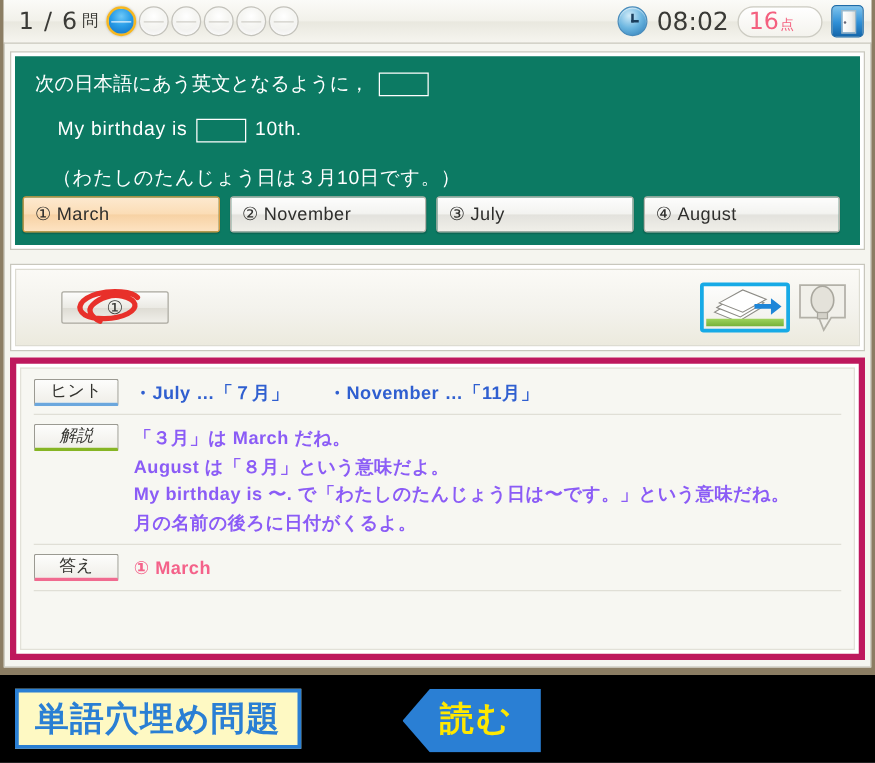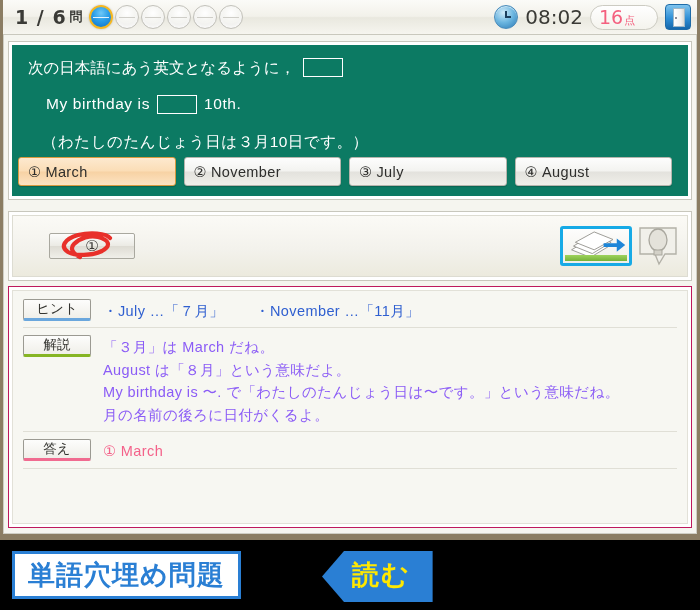--- a/index.html
+++ b/index.html
@@ -51,21 +51,20 @@
     border-bottom: 1px solid #c9c8bd;
     box-sizing: border-box;
     display: flex;
     align-items: center;
   }
   .sb-left {
     display: flex;
     align-items: center;
     padding-left: 12px;
     flex: 0 0 auto;
-    font-weight: bold;
   }
   .qcount {
     font-size: 19px;
     color: #3a3a36;
     letter-spacing: 1px;
     font-family: "DejaVu Sans", sans-serif;
   }
   .qcount-unit {
     font-size: 13px;
     color: #3a3a36;
@@ -353,21 +352,21 @@
     position: relative;
   }
 
   
   .explain-wrap {
     position: absolute;
     left: 8px; top: 286px;
     width: 684px;
     height: 242px;
     background: #ffffff;
-    border: 1px solid #be185d;
+    border: 5px solid #be185d;
     box-sizing: border-box;
     padding: 3px;
   }
   .explain {
     width: 100%; height: 100%;
     background: #f7f7f2;
     border: 1px solid #e2e1d8;
     box-sizing: border-box;
     padding: 8px 10px 0 10px;
   }
@@ -385,24 +384,24 @@
     border-radius: 2px;
     display: flex;
     align-items: center;
     justify-content: center;
     font-size: 13.5px;
     color: #33332f;
     box-sizing: border-box;
     margin-right: 12px;
   }
   .tag.hint   { border-bottom: 3px solid #6ba7dd; }
-  .tag.kaisetsu { border-bottom: 3px solid #86b524; }
+  .tag.kaisetsu { border-bottom: 3px solid #86b524; font-style: italic; }
   .tag.kotae  { border-bottom: 3px solid #f06b90; }
 
-  .exp-text { padding-top: 1px; }
+  .exp-text { padding-top: 1px; font-weight: bold; }
   .line { line-height: 1.55; white-space: nowrap; }
   .hint-text   { color: #2f5fd0; font-size: 14.5px; letter-spacing: 0.4px; }
   .hint-text .sep { display: inline-block; width: 22px; }
   .kaisetsu-text { color: #8b5cf6; font-size: 14.5px; letter-spacing: 0.4px; }
   .kotae-text  { color: #f4628a; font-size: 14.5px; letter-spacing: 0.4px; }
 
   .divider {
     height: 1px;
     background: #e0dfd6;
     margin: 5px 0 7px 0;
@@ -413,21 +412,21 @@
     position: absolute;
     left: 0; top: 540px;
     width: 700px;
     height: 70px;
     background: #000;
   }
   .subject-chip {
     position: absolute;
     left: 12px; top: 11px;
     height: 48px;
-    background: #ffffff;
+    background: #fef9c3;
     border: 3px solid #2a7fd4;
     box-sizing: border-box;
     display: flex;
     align-items: center;
     padding: 0 13px;
   }
   .subject-chip span {
     font-size: 27px;
     color: #2a7fd4;
     font-weight: bold;

